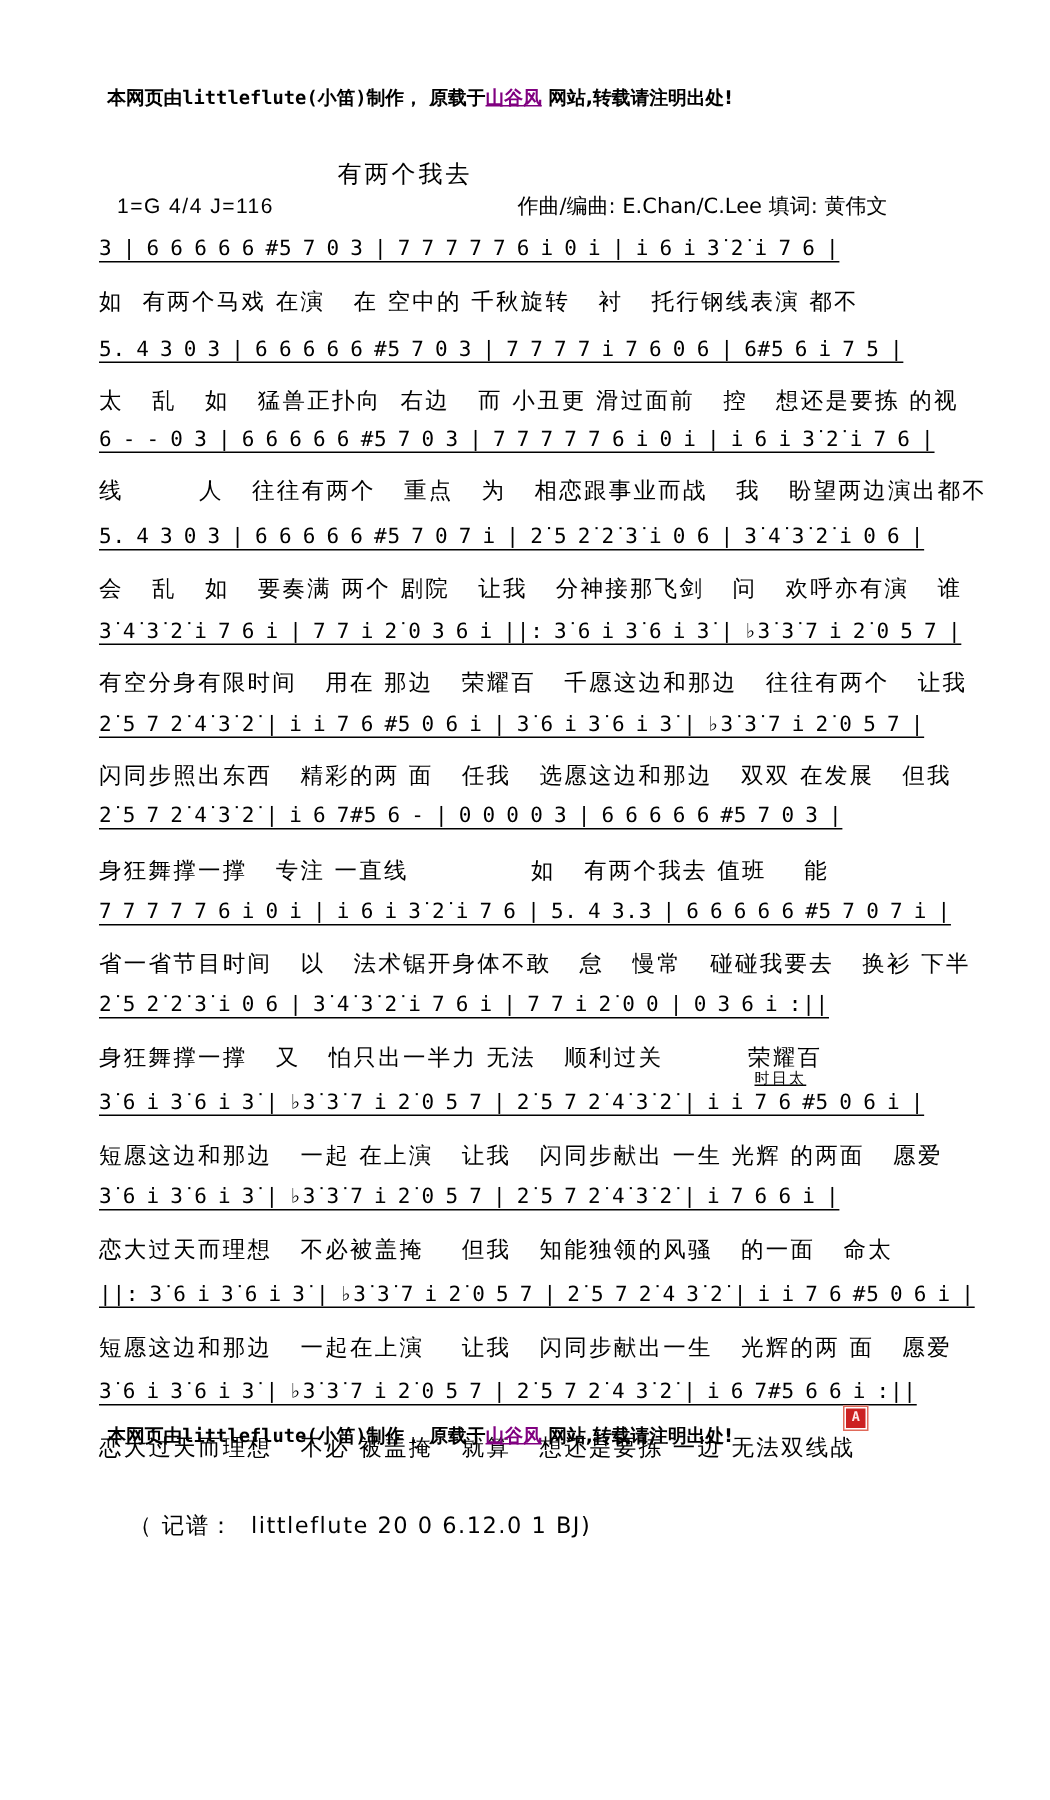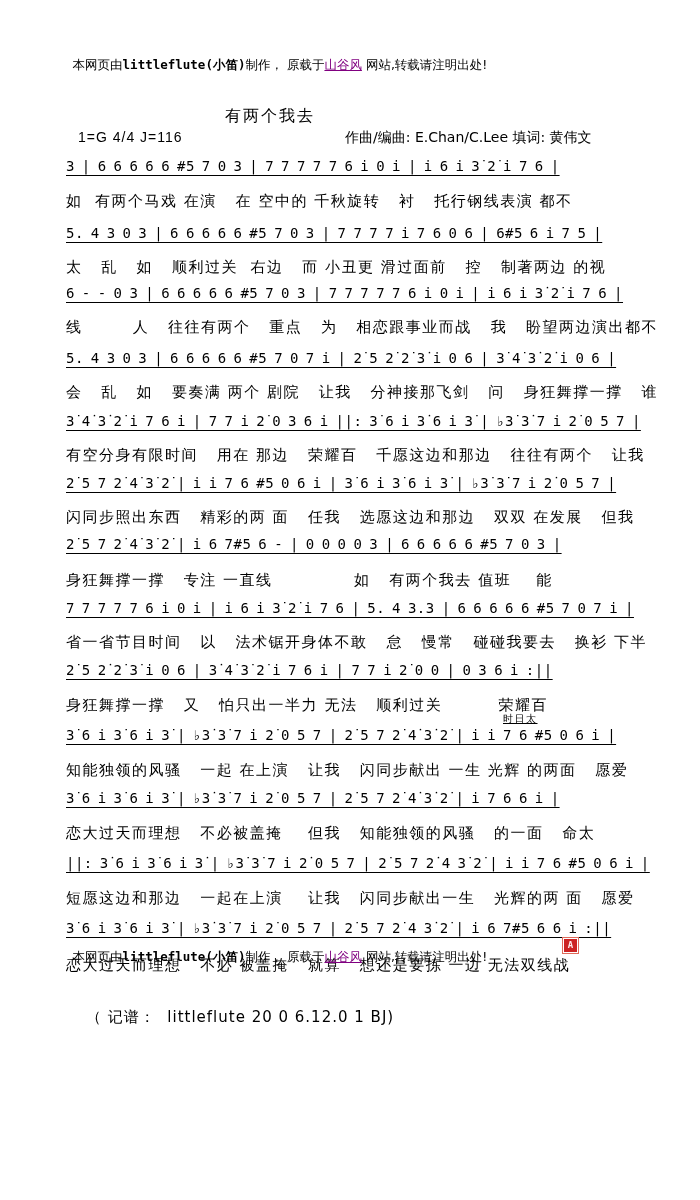--- a/index.html
+++ b/index.html
@@ -3,21 +3,21 @@
 <meta charset="utf-8">
 <style>
   html,body { margin:0; padding:0; }
   body {
     width:700px; height:1200px; background:#ffffff; color:#000000;
     font-family:"DejaVu Sans", sans-serif; position:relative; overflow:hidden;
   }
   .abs { position:absolute; white-space:pre; }
   .row { left:66px; }
   .site-credit {
-    left:0; width:560px; text-align:center; font-size:12.5px; white-space:pre;
+    left:0; width:560px; text-align:center; font-size:12.5px; white-space:pre;font-weight:bold;
   }
   .site-credit b { font-family:"DejaVu Sans Mono", monospace; font-size:12.5px; }
   .site-link { color:#800080; text-decoration:underline; cursor:pointer; }
   .song-title { top:106px; left:0; width:540px; text-align:center; font-size:16px; letter-spacing:2px; }
   .keyline { font-family:Liberation Sans, sans-serif; font-size:14px; letter-spacing:1px; }
   .credits { font-size:14px; }
   .notes {
     font-family:"DejaVu Sans Mono","DejaVu Sans", monospace;
     font-size:14px; word-spacing:-2px; letter-spacing:0.5px;
     text-decoration:underline; text-underline-offset:4px; text-decoration-thickness:1px;
@@ -41,46 +41,46 @@
 <div class="abs site-credit" style="top:57px"><span>本网页由</span><b>littleflute(小笛)</b><span>制作， 原载于</span><span class="site-link">山谷风</span><span> 网站,转载请注明出处!</span></div>
 
 <div class="abs song-title">有两个我去</div>
 <div class="abs keyline" style="top:129px; left:78px">1=G 4/4 J=116</div>
 <div class="abs credits" style="top:129px; left:345px">作曲/编曲: E.Chan/C.Lee 填词: 黄伟文</div>
 
 <div class="abs row notes" style="top:158px">3 | 6 6 6 6 6 #5 7 0 3 | 7 7 7 7 7 6 i 0 i | i 6 i 3̇ 2̇ i 7 6 |</div>
 <div class="abs row lyrics" style="top:192px">如  有两个马戏 在演   在 空中的 千秋旋转   衬   托行钢线表演 都不</div>
 
 <div class="abs row notes" style="top:225px">5. 4 3 0 3 | 6 6 6 6 6 #5 7 0 3 | 7 7 7 7 i 7 6 0 6 | 6#5 6 i 7 5 |</div>
-<div class="abs row lyrics" style="top:258px">太   乱   如   顺利过关  右边   而 小丑更 滑过面前   控   制著两边 的视</div>
+<div class="abs row lyrics" style="top:258px">太   乱   如   猛兽正扑向  右边   而 小丑更 滑过面前   控   想还是要拣 的视</div>
 
 <div class="abs row notes" style="top:285px">6 - - 0 3 | 6 6 6 6 6 #5 7 0 3 | 7 7 7 7 7 6 i 0 i | i 6 i 3̇ 2̇ i 7 6 |</div>
 <div class="abs row lyrics" style="top:318px">线        人   往往有两个   重点   为   相恋跟事业而战   我   盼望两边演出都不</div>
 
 <div class="abs row notes" style="top:350px">5. 4 3 0 3 | 6 6 6 6 6 #5 7 0 7 i | 2̇ 5 2̇ 2̇ 3̇ i 0 6 | 3̇ 4̇ 3̇ 2̇ i 0 6 |</div>
-<div class="abs row lyrics" style="top:383px">会   乱   如   要奏满 两个 剧院   让我   分神接那飞剑   问   身狂舞撑一撑   谁</div>
+<div class="abs row lyrics" style="top:383px">会   乱   如   要奏满 两个 剧院   让我   分神接那飞剑   问   欢呼亦有演   谁</div>
 
 <div class="abs row notes" style="top:413px">3̇ 4̇ 3̇ 2̇ i 7 6 i | 7 7 i 2̇ 0 3 6 i ||: 3̇ 6 i 3̇ 6 i 3̇ | ♭3̇ 3̇ 7 i 2̇ 0 5 7 |</div>
 <div class="abs row lyrics" style="top:446px">有空分身有限时间   用在 那边   荣耀百   千愿这边和那边   往往有两个   让我</div>
 
 <div class="abs row notes" style="top:475px">2̇ 5 7 2̇ 4̇ 3̇ 2̇ | i i 7 6 #5 0 6 i | 3̇ 6 i 3̇ 6 i 3̇ | ♭3̇ 3̇ 7 i 2̇ 0 5 7 |</div>
 <div class="abs row lyrics" style="top:508px">闪同步照出东西   精彩的两 面   任我   选愿这边和那边   双双 在发展   但我</div>
 
 <div class="abs row notes" style="top:536px">2̇ 5 7 2̇ 4̇ 3̇ 2̇ | i 6 7#5 6 - | 0 0 0 0 3 | 6 6 6 6 6 #5 7 0 3 |</div>
 <div class="abs row lyrics" style="top:571px">身狂舞撑一撑   专注 一直线             如   有两个我去 值班    能</div>
 
 <div class="abs row notes" style="top:600px">7 7 7 7 7 6 i 0 i | i 6 i 3̇ 2̇ i 7 6 | 5. 4 3.3 | 6 6 6 6 6 #5 7 0 7 i |</div>
 <div class="abs row lyrics" style="top:633px">省一省节目时间   以   法术锯开身体不敢   怠   慢常   碰碰我要去   换衫 下半</div>
 
 <div class="abs row notes" style="top:662px">2̇ 5 2̇ 2̇ 3̇ i 0 6 | 3̇ 4̇ 3̇ 2̇ i 7 6 i | 7 7 i 2̇ 0 0 | 0 3 6 i :||</div>
 <div class="abs row lyrics" style="top:696px">身狂舞撑一撑   又   怕只出一半力 无法   顺利过关         荣耀百</div>
 <div class="abs alt-lyric" style="top:712px; left:503px">时日太</div>
 
 <div class="abs row notes" style="top:727px">3̇ 6 i 3̇ 6 i 3̇ | ♭3̇ 3̇ 7 i 2̇ 0 5 7 | 2̇ 5 7 2̇ 4̇ 3̇ 2̇ | i i 7 6 #5 0 6 i |</div>
-<div class="abs row lyrics" style="top:761px">知能独领的风骚   一起 在上演   让我   闪同步献出 一生 光辉 的两面   愿爱</div>
+<div class="abs row lyrics" style="top:761px">短愿这边和那边   一起 在上演   让我   闪同步献出 一生 光辉 的两面   愿爱</div>
 
 <div class="abs row notes" style="top:790px">3̇ 6 i 3̇ 6 i 3̇ | ♭3̇ 3̇ 7 i 2̇ 0 5 7 | 2̇ 5 7 2̇ 4̇ 3̇ 2̇ | i 7 6 6 i |</div>
 <div class="abs row lyrics" style="top:824px">恋大过天而理想   不必被盖掩    但我   知能独领的风骚   的一面   命太</div>
 
 <div class="abs row notes" style="top:855px">||: 3̇ 6 i 3̇ 6 i 3̇ | ♭3̇ 3̇ 7 i 2̇ 0 5 7 | 2̇ 5 7 2̇ 4 3̇ 2̇ | i i 7 6 #5 0 6 i |</div>
 <div class="abs row lyrics" style="top:889px">短愿这边和那边   一起在上演    让我   闪同步献出一生   光辉的两 面   愿爱</div>
 
 <div class="abs row notes" style="top:920px">3̇ 6 i 3̇ 6 i 3̇ | ♭3̇ 3̇ 7 i 2̇ 0 5 7 | 2̇ 5 7 2̇ 4 3̇ 2̇ | i 6 7#5 6 6 i :||</div>
 <div class="abs row lyrics" style="top:956px">恋大过天而理想   不必 被盖掩   就算   想还是要拣 一边 无法双线战</div>
 

